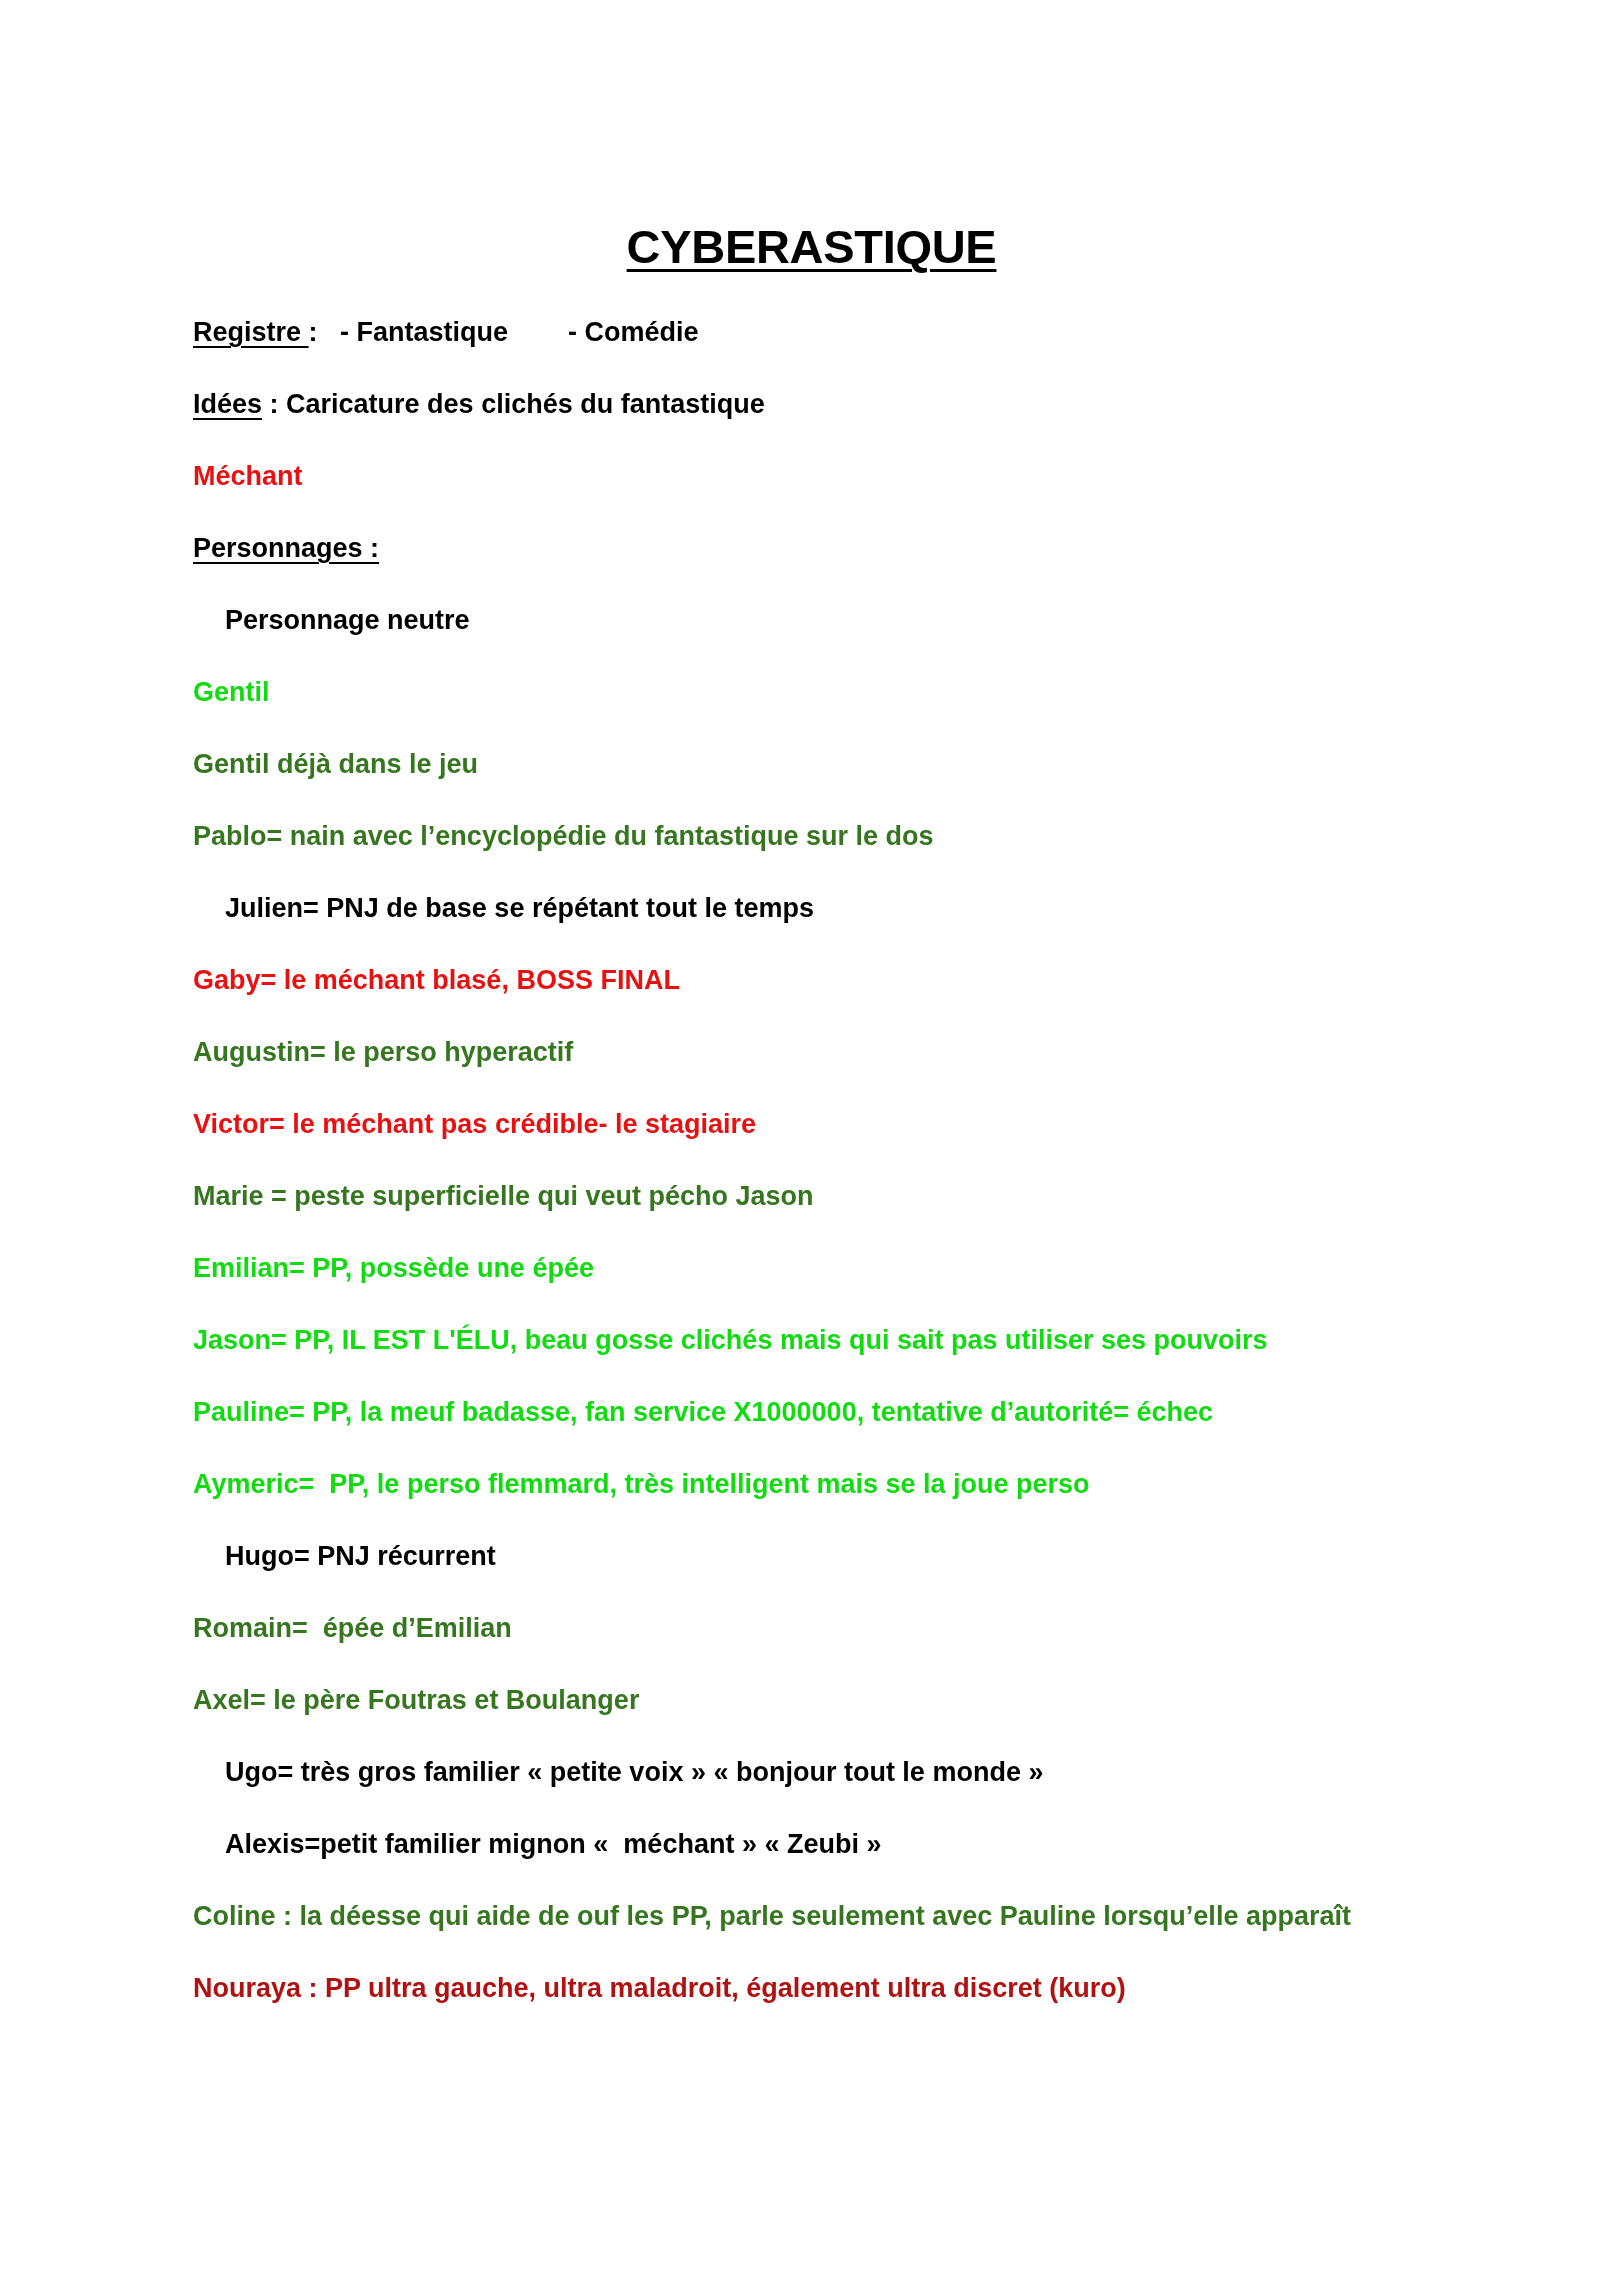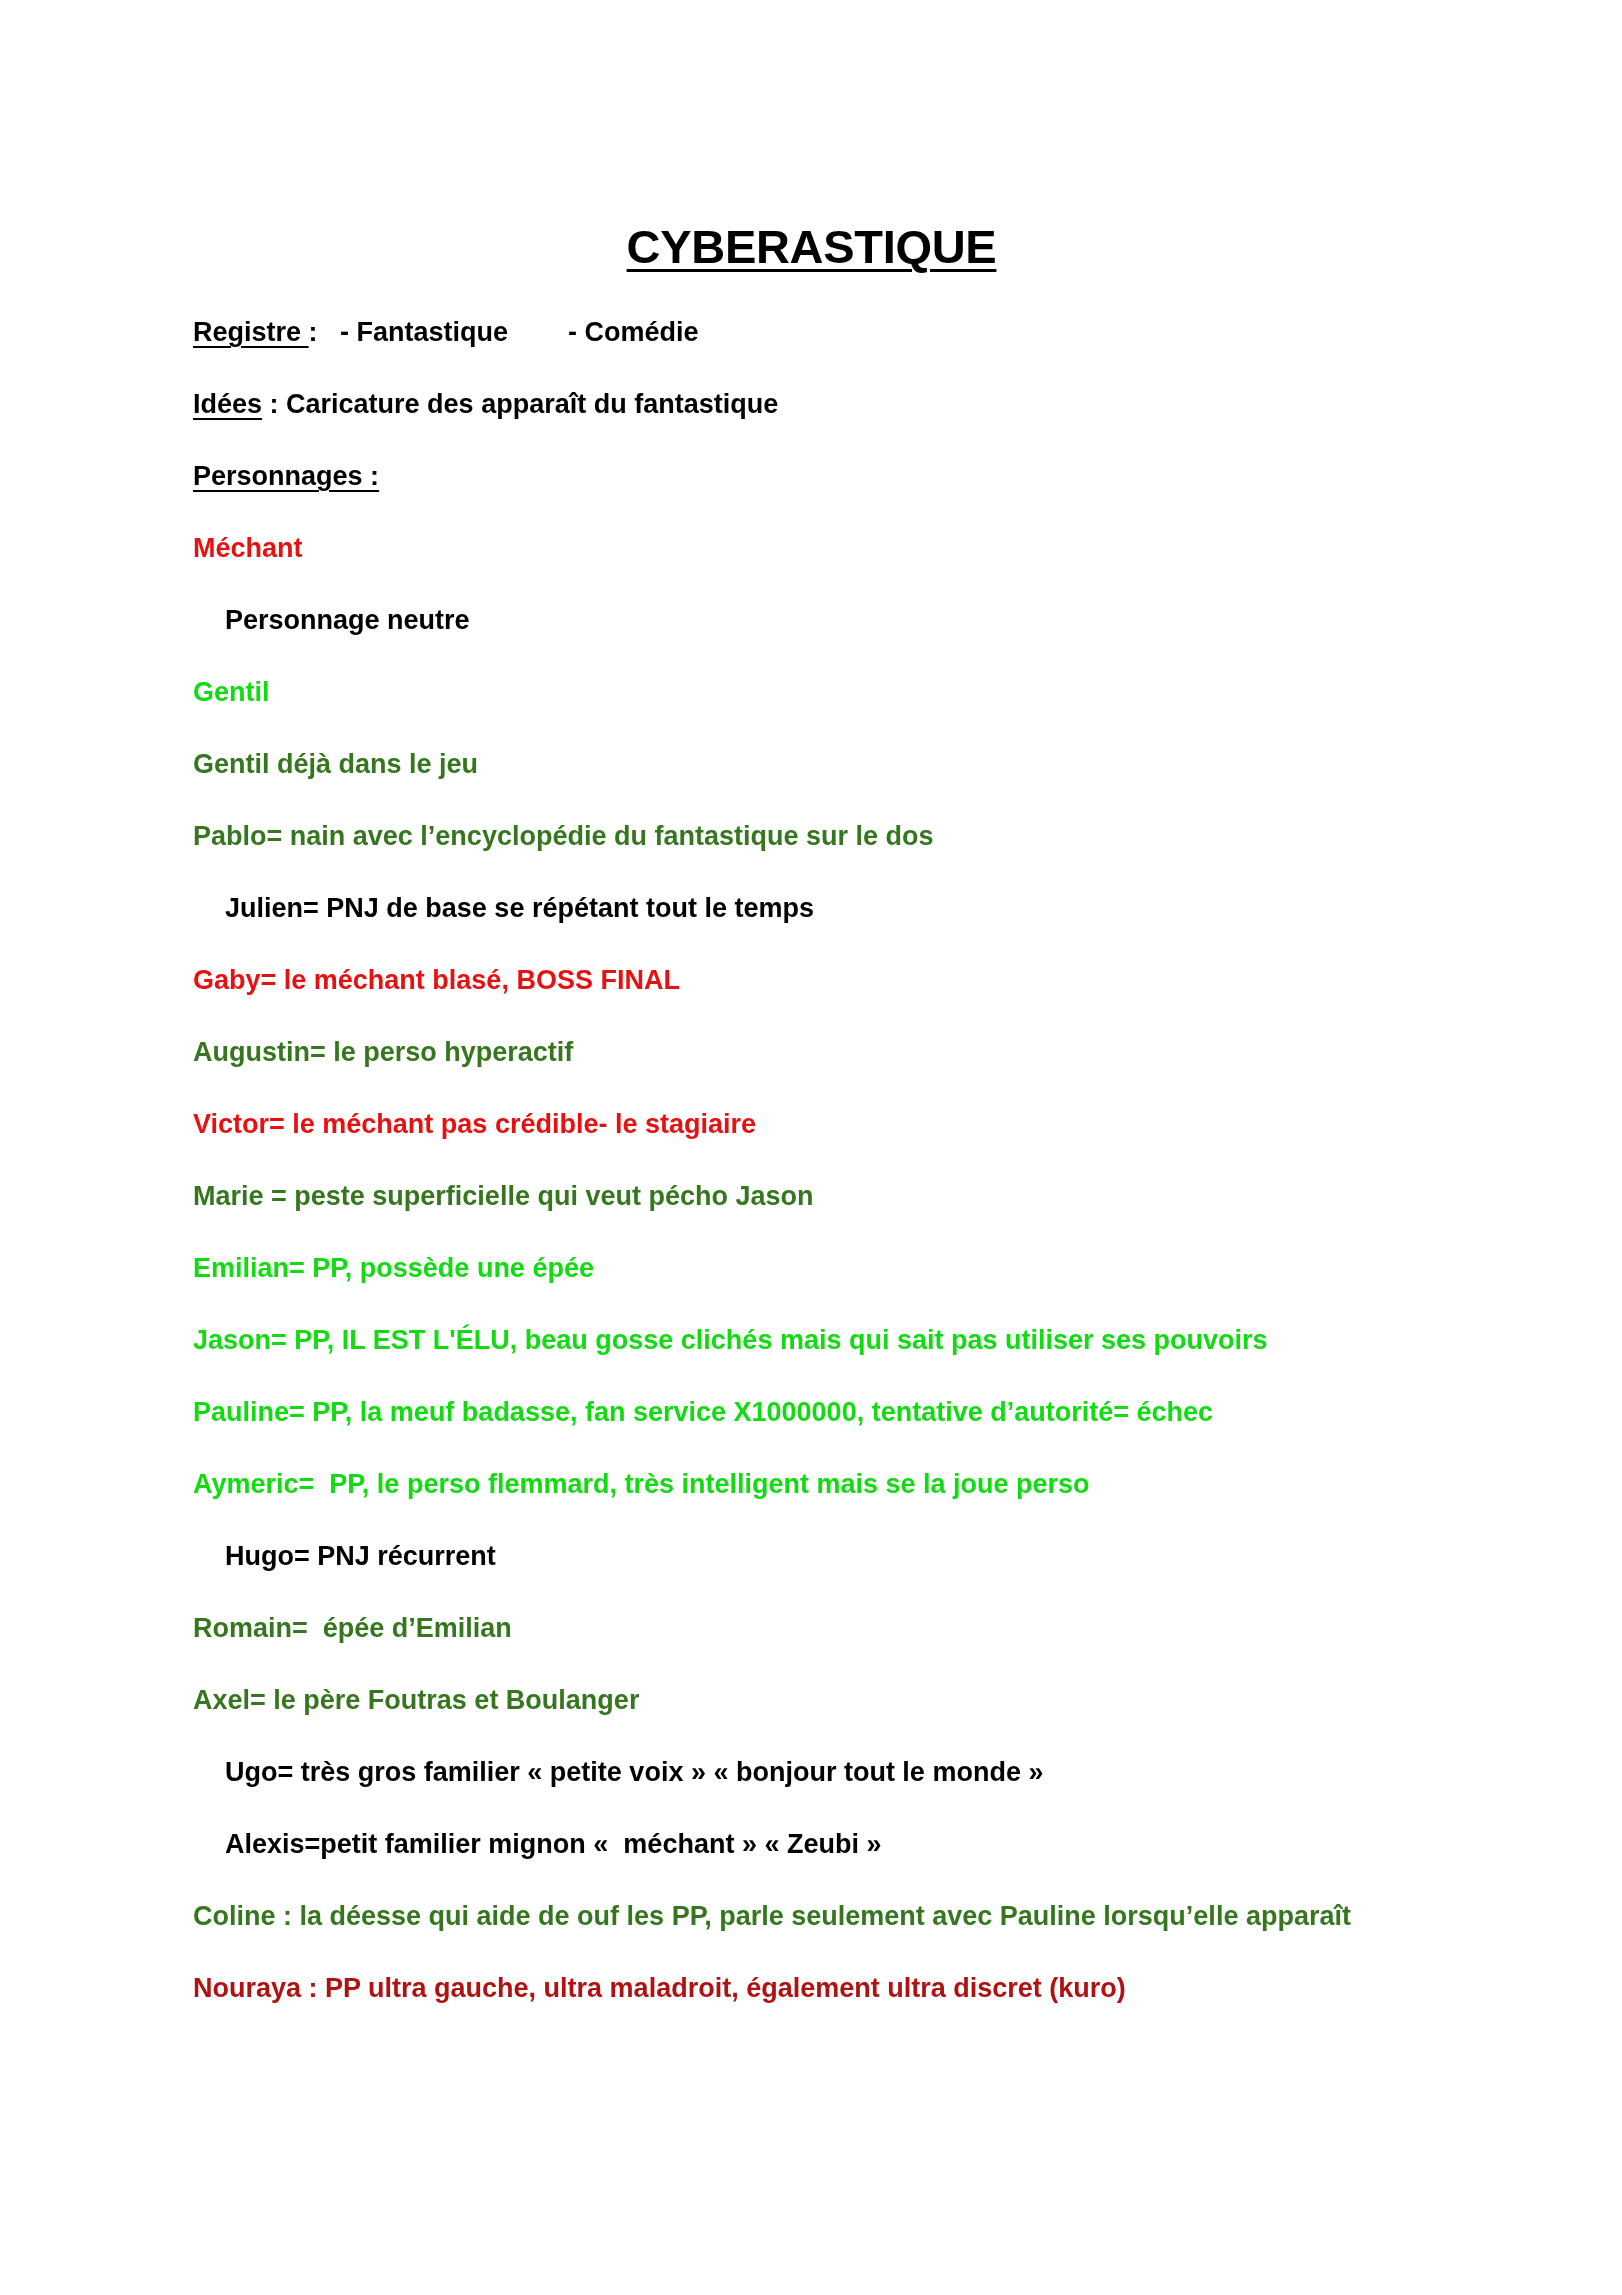--- a/index.html
+++ b/index.html
@@ -77,25 +77,25 @@
 <body>
 
 <div class="page">
 
   <h1 class="doc-title"><span class="u">CYBERASTIQUE</span></h1>
 
   <div class="body-block">
 
     <div class="line c-black"><span class="u">Registre </span><span>:   - Fantastique        - Comédie</span></div>
 
-    <div class="line c-black"><span class="u">Idées</span><span> : Caricature des apparaît du fantastique</span></div>
+    <div class="line c-black"><span class="u">Idées</span><span> : Caricature des clichés du fantastique</span></div>
+
+    <div class="line c-red"><span>Méchant</span></div>
 
     <div class="line c-black"><span class="u">Personnages :</span></div>
-
-    <div class="line c-red"><span>Méchant</span></div>
 
     <div class="line c-blue"><span>Personnage neutre</span></div>
 
     <div class="line c-green"><span>Gentil</span></div>
 
     <div class="line c-dgreen"><span>Gentil déjà dans le jeu</span></div>
 
     <div class="line c-dgreen"><span>Pablo= nain avec l’encyclopédie du fantastique sur le dos</span></div>
 
     <div class="line c-blue"><span>Julien= PNJ de base se répétant tout le temps</span></div>

